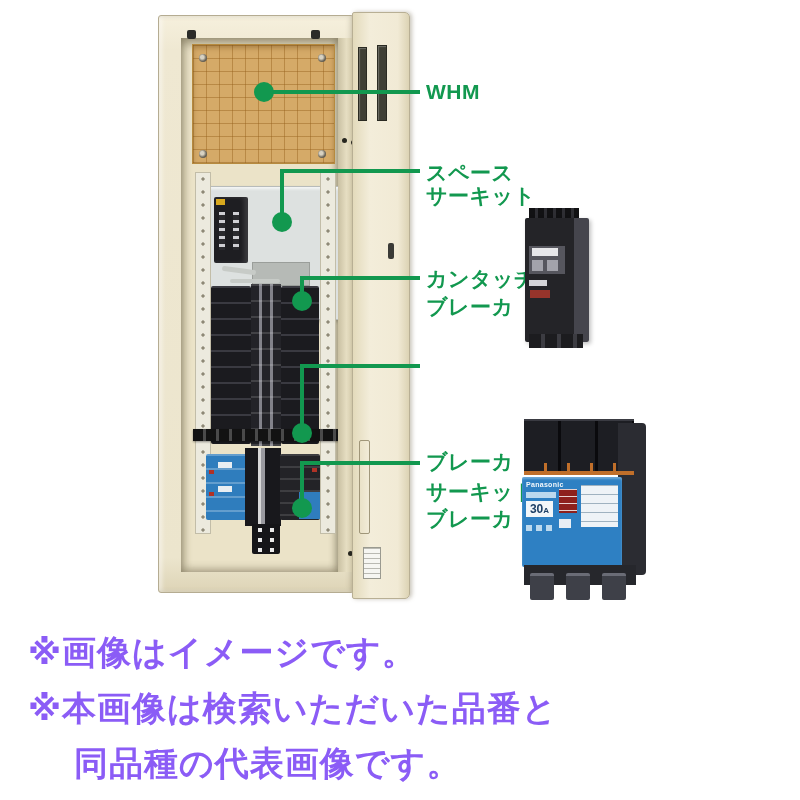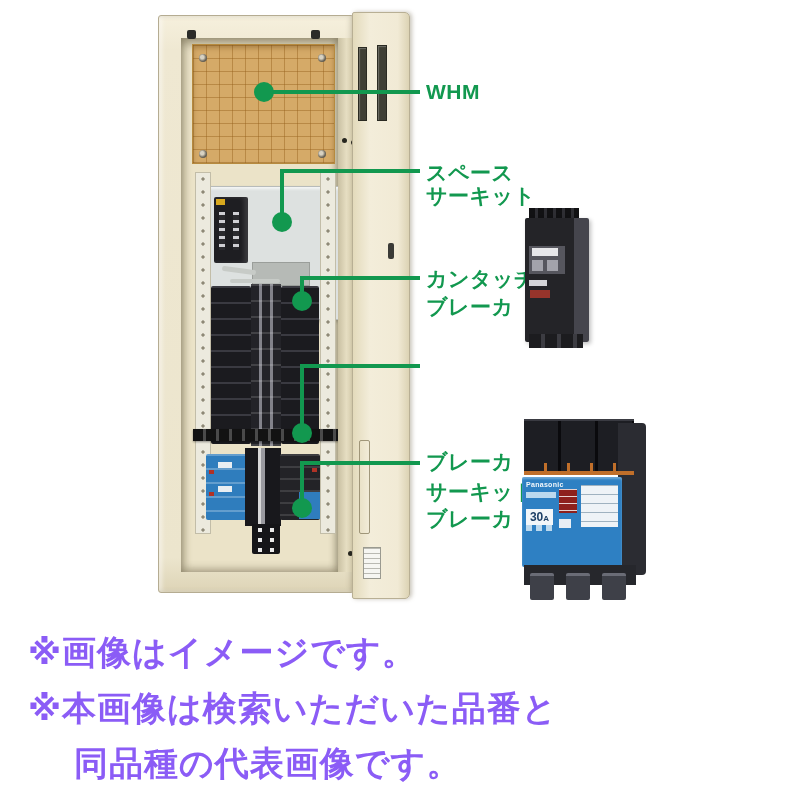--- a/index.html
+++ b/index.html
@@ -97,21 +97,21 @@
   .pb-ticks{left:8px;top:50px;width:110px;height:9px;background:repeating-linear-gradient(90deg,transparent 0 20px,#c06f2a 20px 23px);}
   .pb-orange{left:8px;top:58px;width:110px;height:4px;background:#c06f2a;}
   .pb-face{left:6px;top:64px;width:100px;height:90px;background:#2e80c3;border-radius:2px;
     box-shadow:inset 0 2px 2px rgba(255,255,255,.3);}
   .pb-brand{left:4px;top:4px;color:#f2f7fb;font-size:7px;font-weight:700;letter-spacing:.3px;}
   .pb-subbar{left:4px;top:15px;width:30px;height:6px;background:#bcd9ee;}
   .pb-red{left:37px;top:12px;width:18px;height:24px;background:#8e211d;
     background-image:repeating-linear-gradient(180deg,rgba(255,255,255,.8) 0 1px,transparent 1px 7px);}
   .pb-labelbox{left:59px;top:8px;width:37px;height:42px;background:#eef3f7;
     background-image:repeating-linear-gradient(180deg,#9fb2c0 0 1px,transparent 1px 9px);}
-  .pb-rating{left:4px;top:32px;width:27px;height:16px;background:#f2f6f9;color:#1c3f66;
+  .pb-rating{left:4px;top:24px;width:27px;height:16px;background:#f2f6f9;color:#1c3f66;
     font-size:12px;font-weight:700;line-height:16px;text-align:center;}
   .pb-rating small{font-size:8px;font-weight:700;}
   .pb-smallbox{left:37px;top:42px;width:12px;height:9px;background:#e8eef4;}
   .pb-marks{left:4px;top:48px;width:30px;height:6px;background:repeating-linear-gradient(90deg,#bcd9ee 0 6px,transparent 6px 10px);}
   .pb-base{left:8px;top:152px;width:112px;height:20px;background:#26272c;}
   .pb-lug{top:160px;width:24px;height:24px;background:#3e4048;border-top:3px solid #6a6c76;border-radius:2px;}
 
   
   .notice-line{color:#8b5cf6;font-size:34px;font-weight:600;letter-spacing:1px;line-height:52px;white-space:nowrap;text-align:center;}
 </style>

